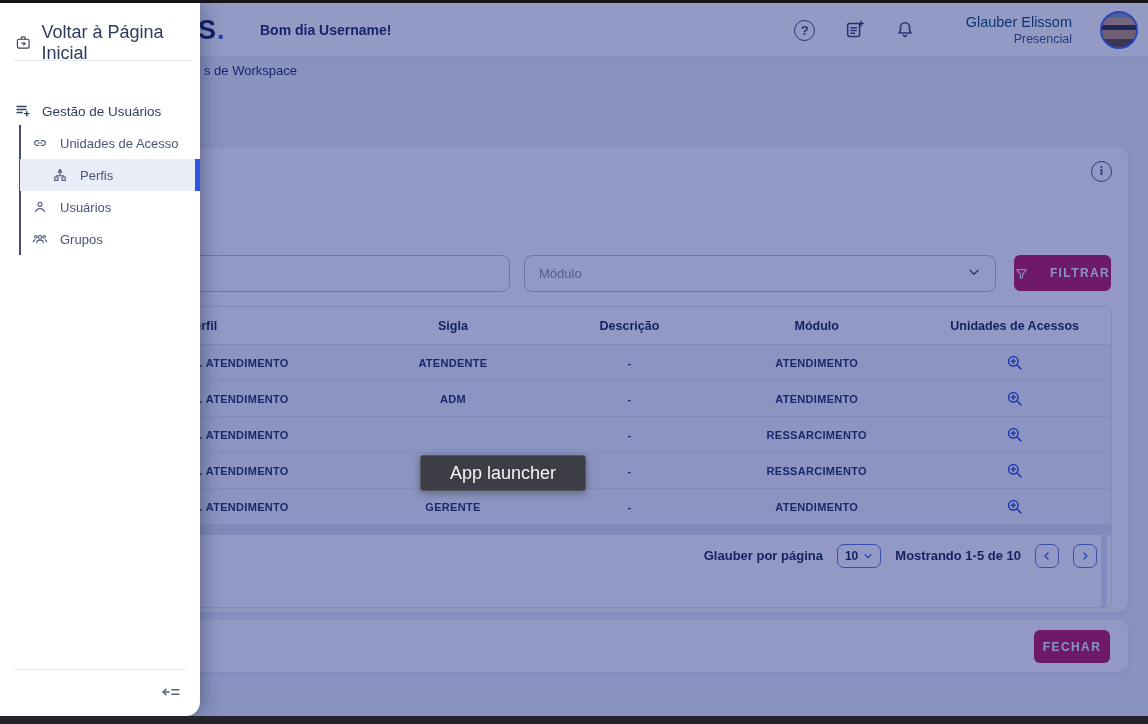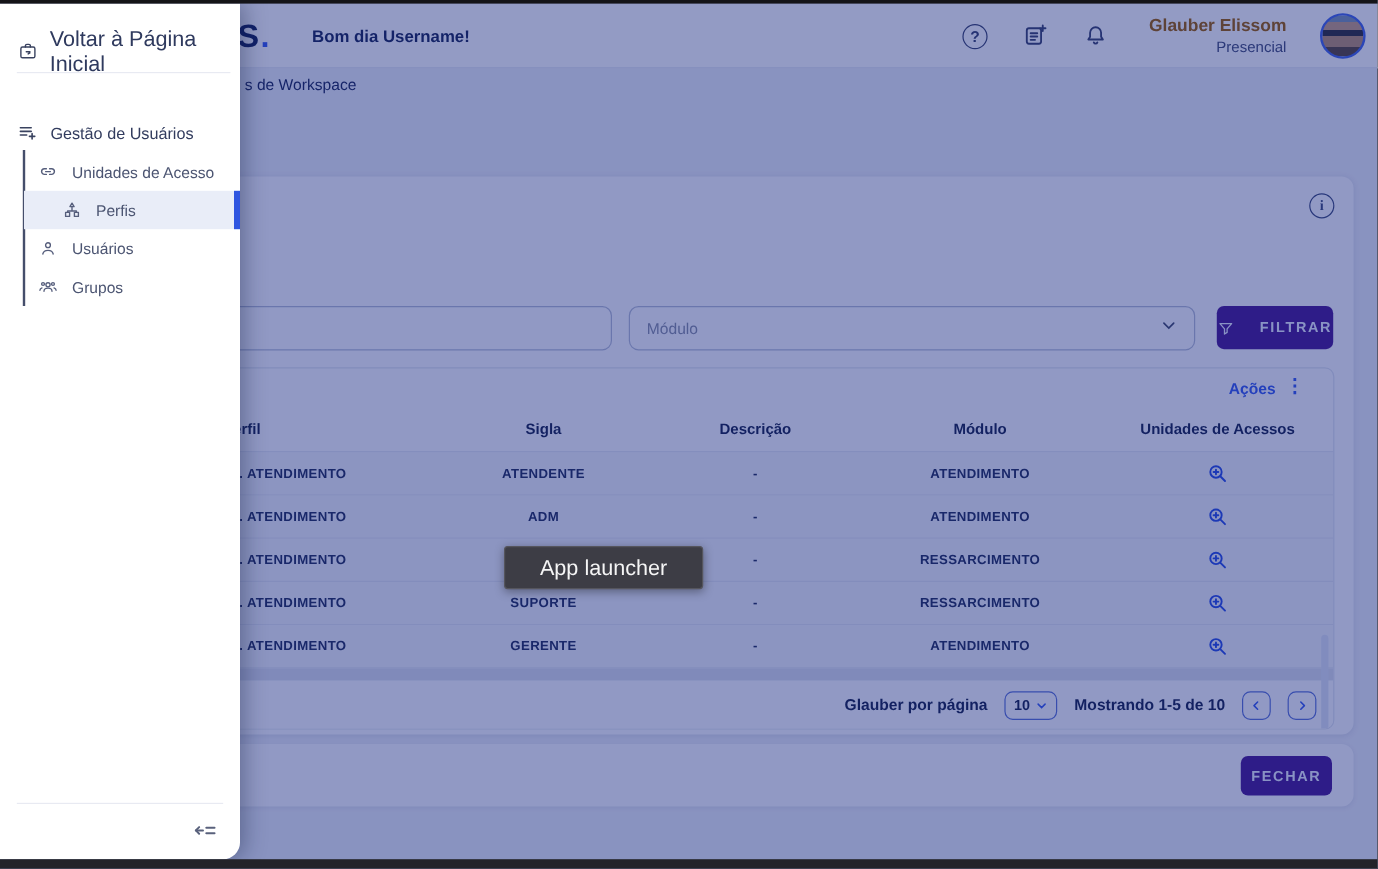--- a/index.html
+++ b/index.html
@@ -16,38 +16,38 @@
 
   .header { position:absolute; top:3px; left:0; right:0; height:54px; background:#ffffff; border-bottom:1px solid #e3e7f3; }
   .logo { position:absolute; left:198px; top:12px; font-size:27px; font-weight:bold; color:#16245c; letter-spacing:1px; }
   .logo .dot { color:#3a5df0; }
   .greeting { position:absolute; left:260px; top:19px; font-size:14px; font-weight:bold; color:#1d2a5c; }
   .header-right { position:absolute; right:10px; top:0; height:54px; display:flex; align-items:center; gap:28px; }
   .hicon { width:22px; height:22px; color:#3d4770; display:flex; align-items:center; justify-content:center; }
   .hicon svg { width:22px; height:22px; }
   .circle-q { width:21px; height:21px; border:1.7px solid #3d4770; border-radius:50%; font-size:13px; font-weight:bold; color:#3d4770; display:flex; align-items:center; justify-content:center; }
   .user-block { text-align:right; margin-left:6px; }
-  .user-name { font-size:14.5px; font-weight:bold; color:#a16207; }
+  .user-name { font-size:14.5px; font-weight:normal; color:#0c4a6e;margin-left:16px; }
   .user-status { font-size:12.5px; color:#46507a; margin-top:2px; }
   .avatar { width:38px; height:38px; border-radius:50%; border:2px solid #4668e8;
             background:linear-gradient(180deg,#7d97b8 0 16%, #c9a183 16% 36%, #33333a 36% 50%, #bb9270 50% 76%, #5d4a3a 76% 100%); }
 
   .breadcrumb { position:absolute; left:204px; top:63px; font-size:13px; font-weight:normal; color:#1d2a5c; }
 
   
   .card { position:absolute; left:24px; right:20px; top:147px; height:465px; background:#fbfcff; border-radius:10px; box-shadow:0 1px 5px rgba(30,40,90,.10); }
   .info-icon { position:absolute; right:16px; top:14px; width:21px; height:21px; border:1.6px solid #414e7e; border-radius:50%; color:#414e7e; font-size:12px; font-weight:bold; font-family:"Liberation Serif",serif; display:flex; align-items:center; justify-content:center; }
 
   .filter-row { position:absolute; left:0; right:0; top:108px; height:37px; }
   .filter-input { position:absolute; left:62px; width:424px; height:37px; border:1px solid #b7bed6; border-radius:8px; background:transparent; font:13px "Liberation Sans",sans-serif; color:#333; padding:0 12px; outline:none; }
   .filter-select { position:absolute; left:500px; width:472px; height:37px; border:1px solid #b7bed6; border-radius:8px; display:flex; align-items:center; padding:0 14px; }
   .filter-select .ph { font-size:13px; color:#8a90a8; }
   .filter-select .chev { margin-left:auto; color:#454e6e; }
   .chev svg { width:14px; height:14px; }
-  .btn-primary { background:#4c1d95; color:#eef1ff; border:none; border-radius:6px; font-family:"Liberation Sans",sans-serif; font-weight:bold; letter-spacing:1.4px; cursor:pointer; display:flex; align-items:center; justify-content:center; gap:22px; }
+  .btn-primary { background:#be185d; color:#eef1ff; border:none; border-radius:6px; font-family:"Liberation Sans",sans-serif; font-weight:bold; letter-spacing:1.4px; cursor:pointer; display:flex; align-items:center; justify-content:center; gap:22px; }
   .btn-filtrar { position:absolute; right:17px; width:97px; height:36px; font-size:12px; }
   .btn-filtrar svg { width:13px; height:13px; }
 
   
   .table-panel { position:absolute; left:16px; right:16px; top:159px; height:302px; border:1px solid #dfe3f0; border-radius:8px; overflow:hidden; }
   .actions-row { height:32px; display:flex; align-items:center; justify-content:flex-end; padding-right:24px; gap:8px; }
   .actions-link { color:#3a5df0; font-size:13px; font-weight:bold; cursor:pointer; }
   .kebab { color:#3a5df0; font-size:16px; font-weight:bold; line-height:1; cursor:pointer; }
   .tgrid { display:grid; grid-template-columns:30% 17% 16% 19% 18%; align-items:center; }
   .thead { height:38px; border-bottom:1px solid #dfe3f0; }
@@ -150,24 +150,20 @@
         </div>
         <button class="btn-primary btn-filtrar">
           <svg viewBox="0 0 24 24" fill="none" stroke="currentColor" stroke-width="2" stroke-linejoin="round">
               <path d="M3 5h18l-7 8v5.5l-4 2.5v-8z"></path>
             </svg>
           <span>FILTRAR</span>
         </button>
       </div>
 
       <div class="table-panel">
-        <div class="actions-row">
-          <span class="actions-link">Ações</span>
-          <span class="kebab">⋮</span>
-        </div>
         <div class="tgrid thead">
           <div class="th">Perfil</div>
           <div class="th">Sigla</div>
           <div class="th">Descrição</div>
           <div class="th">Módulo</div>
           <div class="th">Unidades de Acessos</div>
         </div>
         <div class="tbody">
   <div class="tgrid trow">
     <div class="td">OPERADOR DE. ATENDIMENTO</div>

